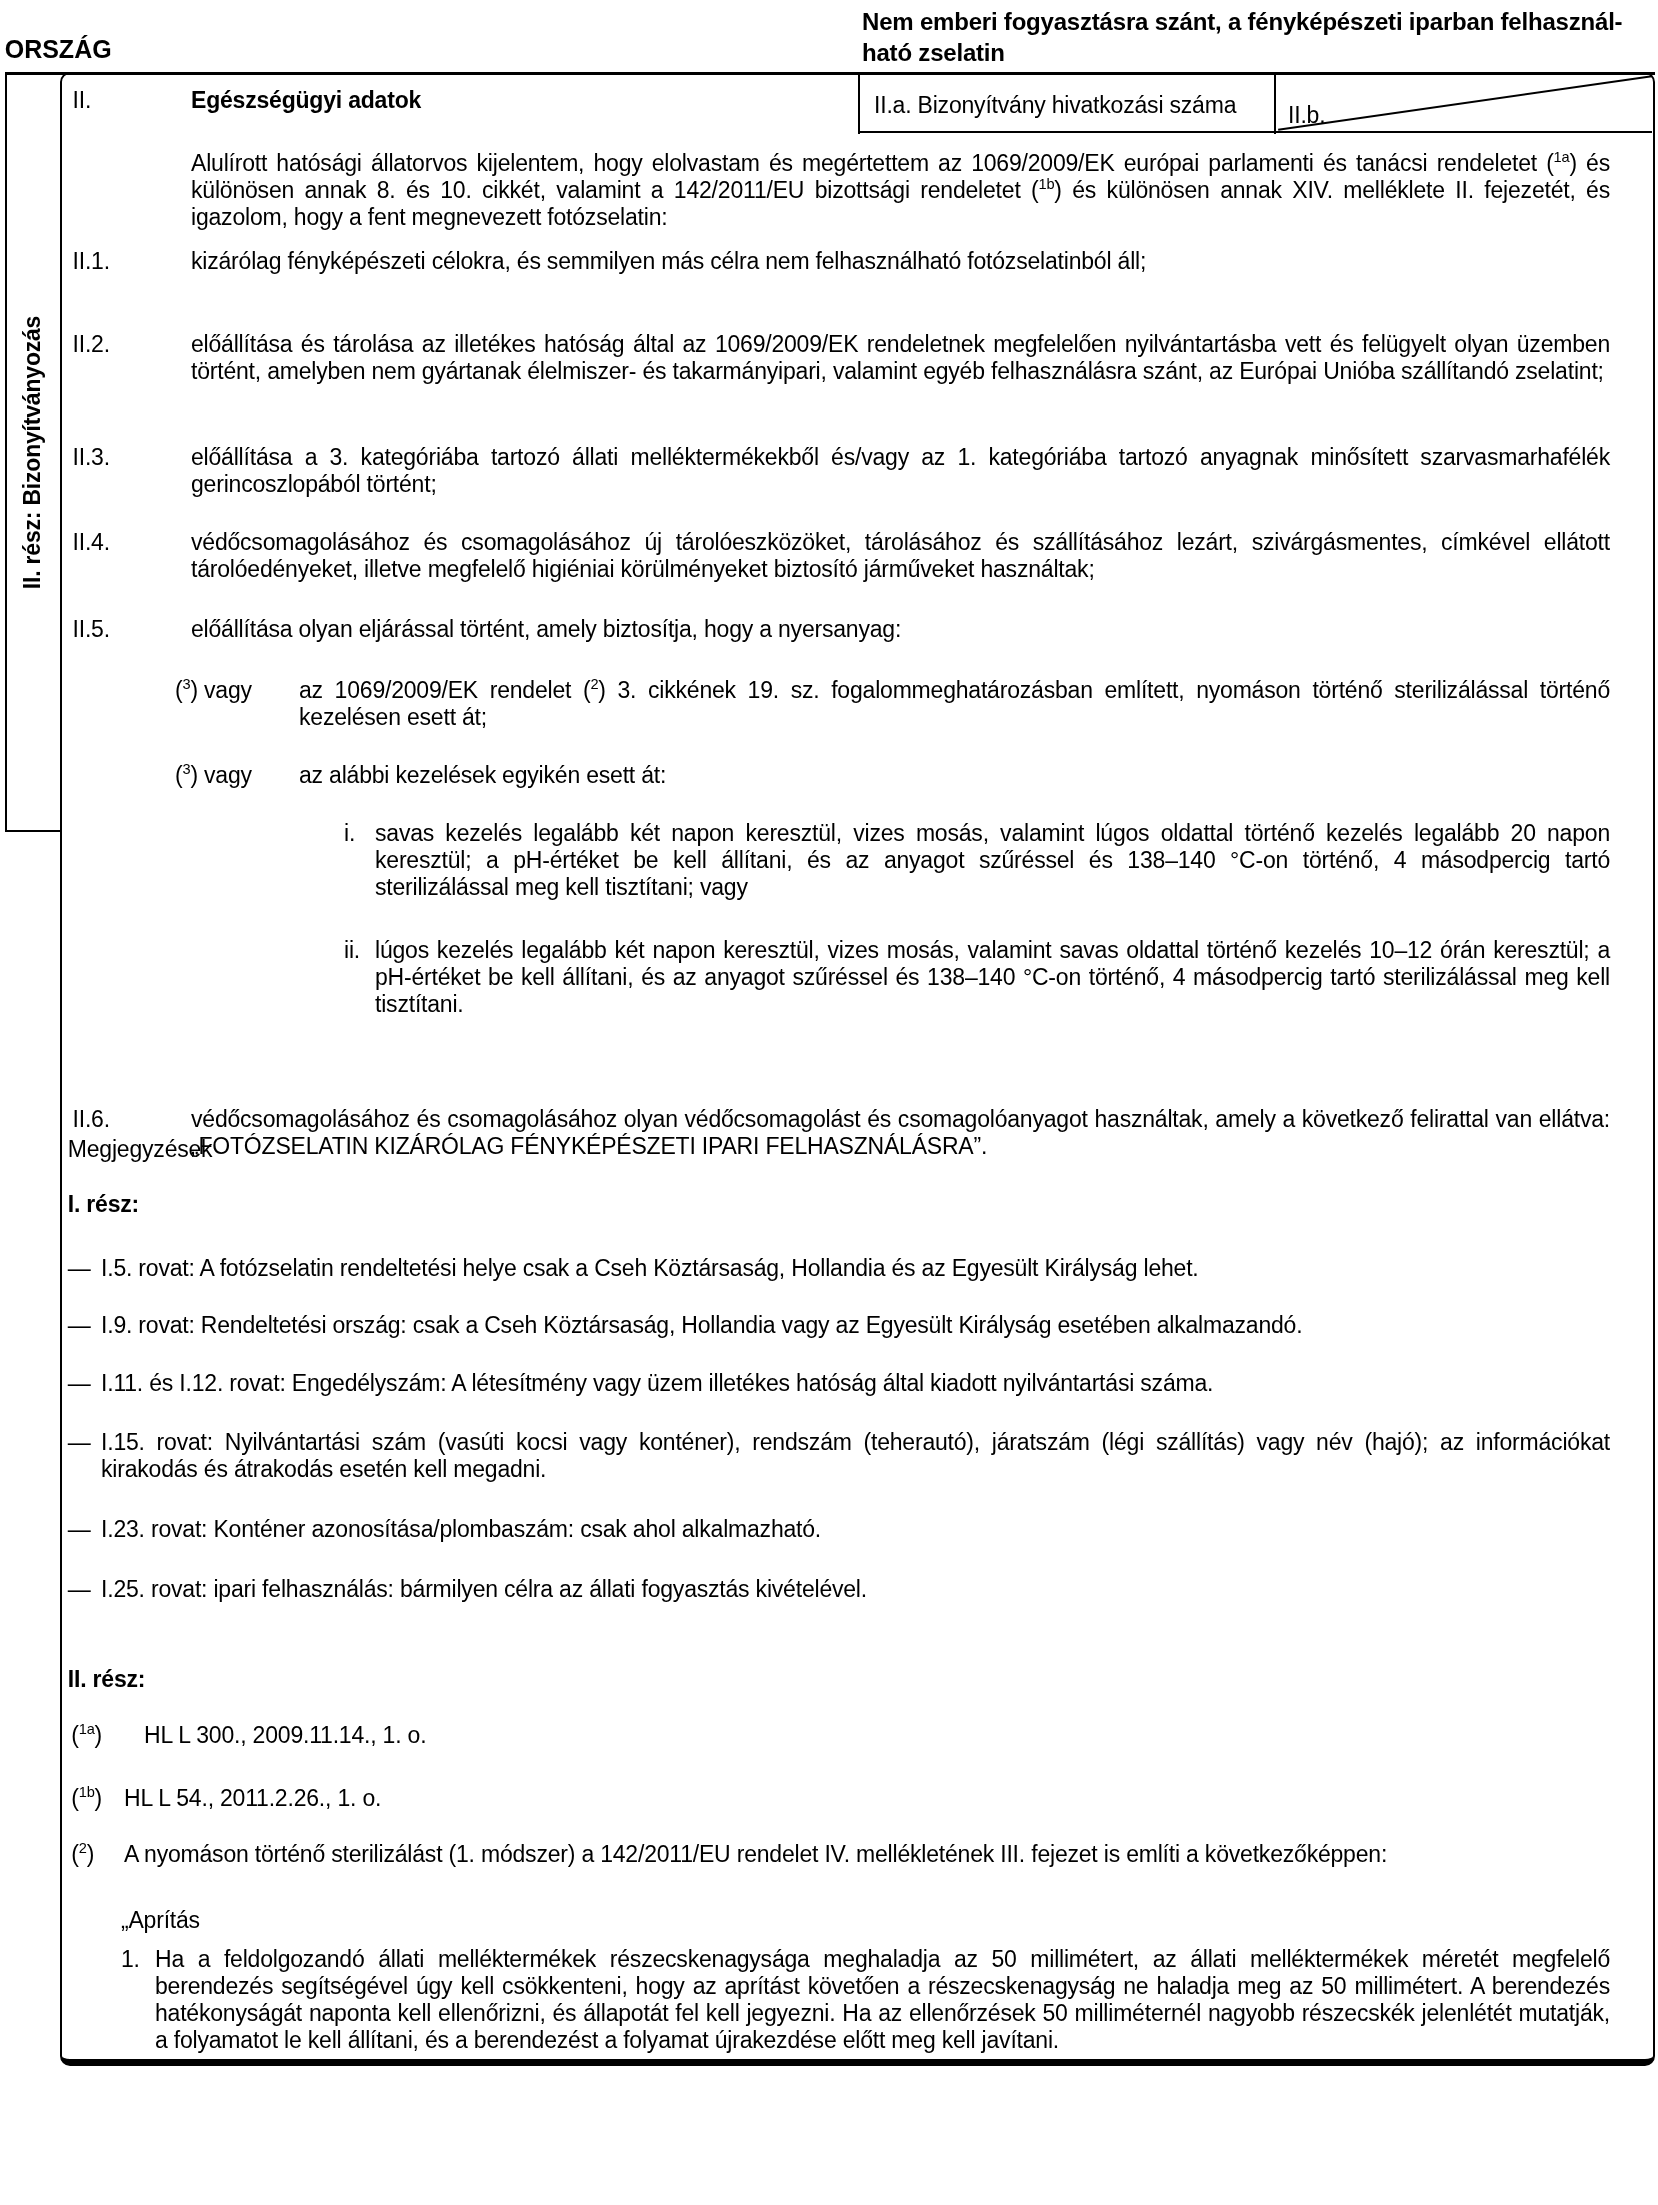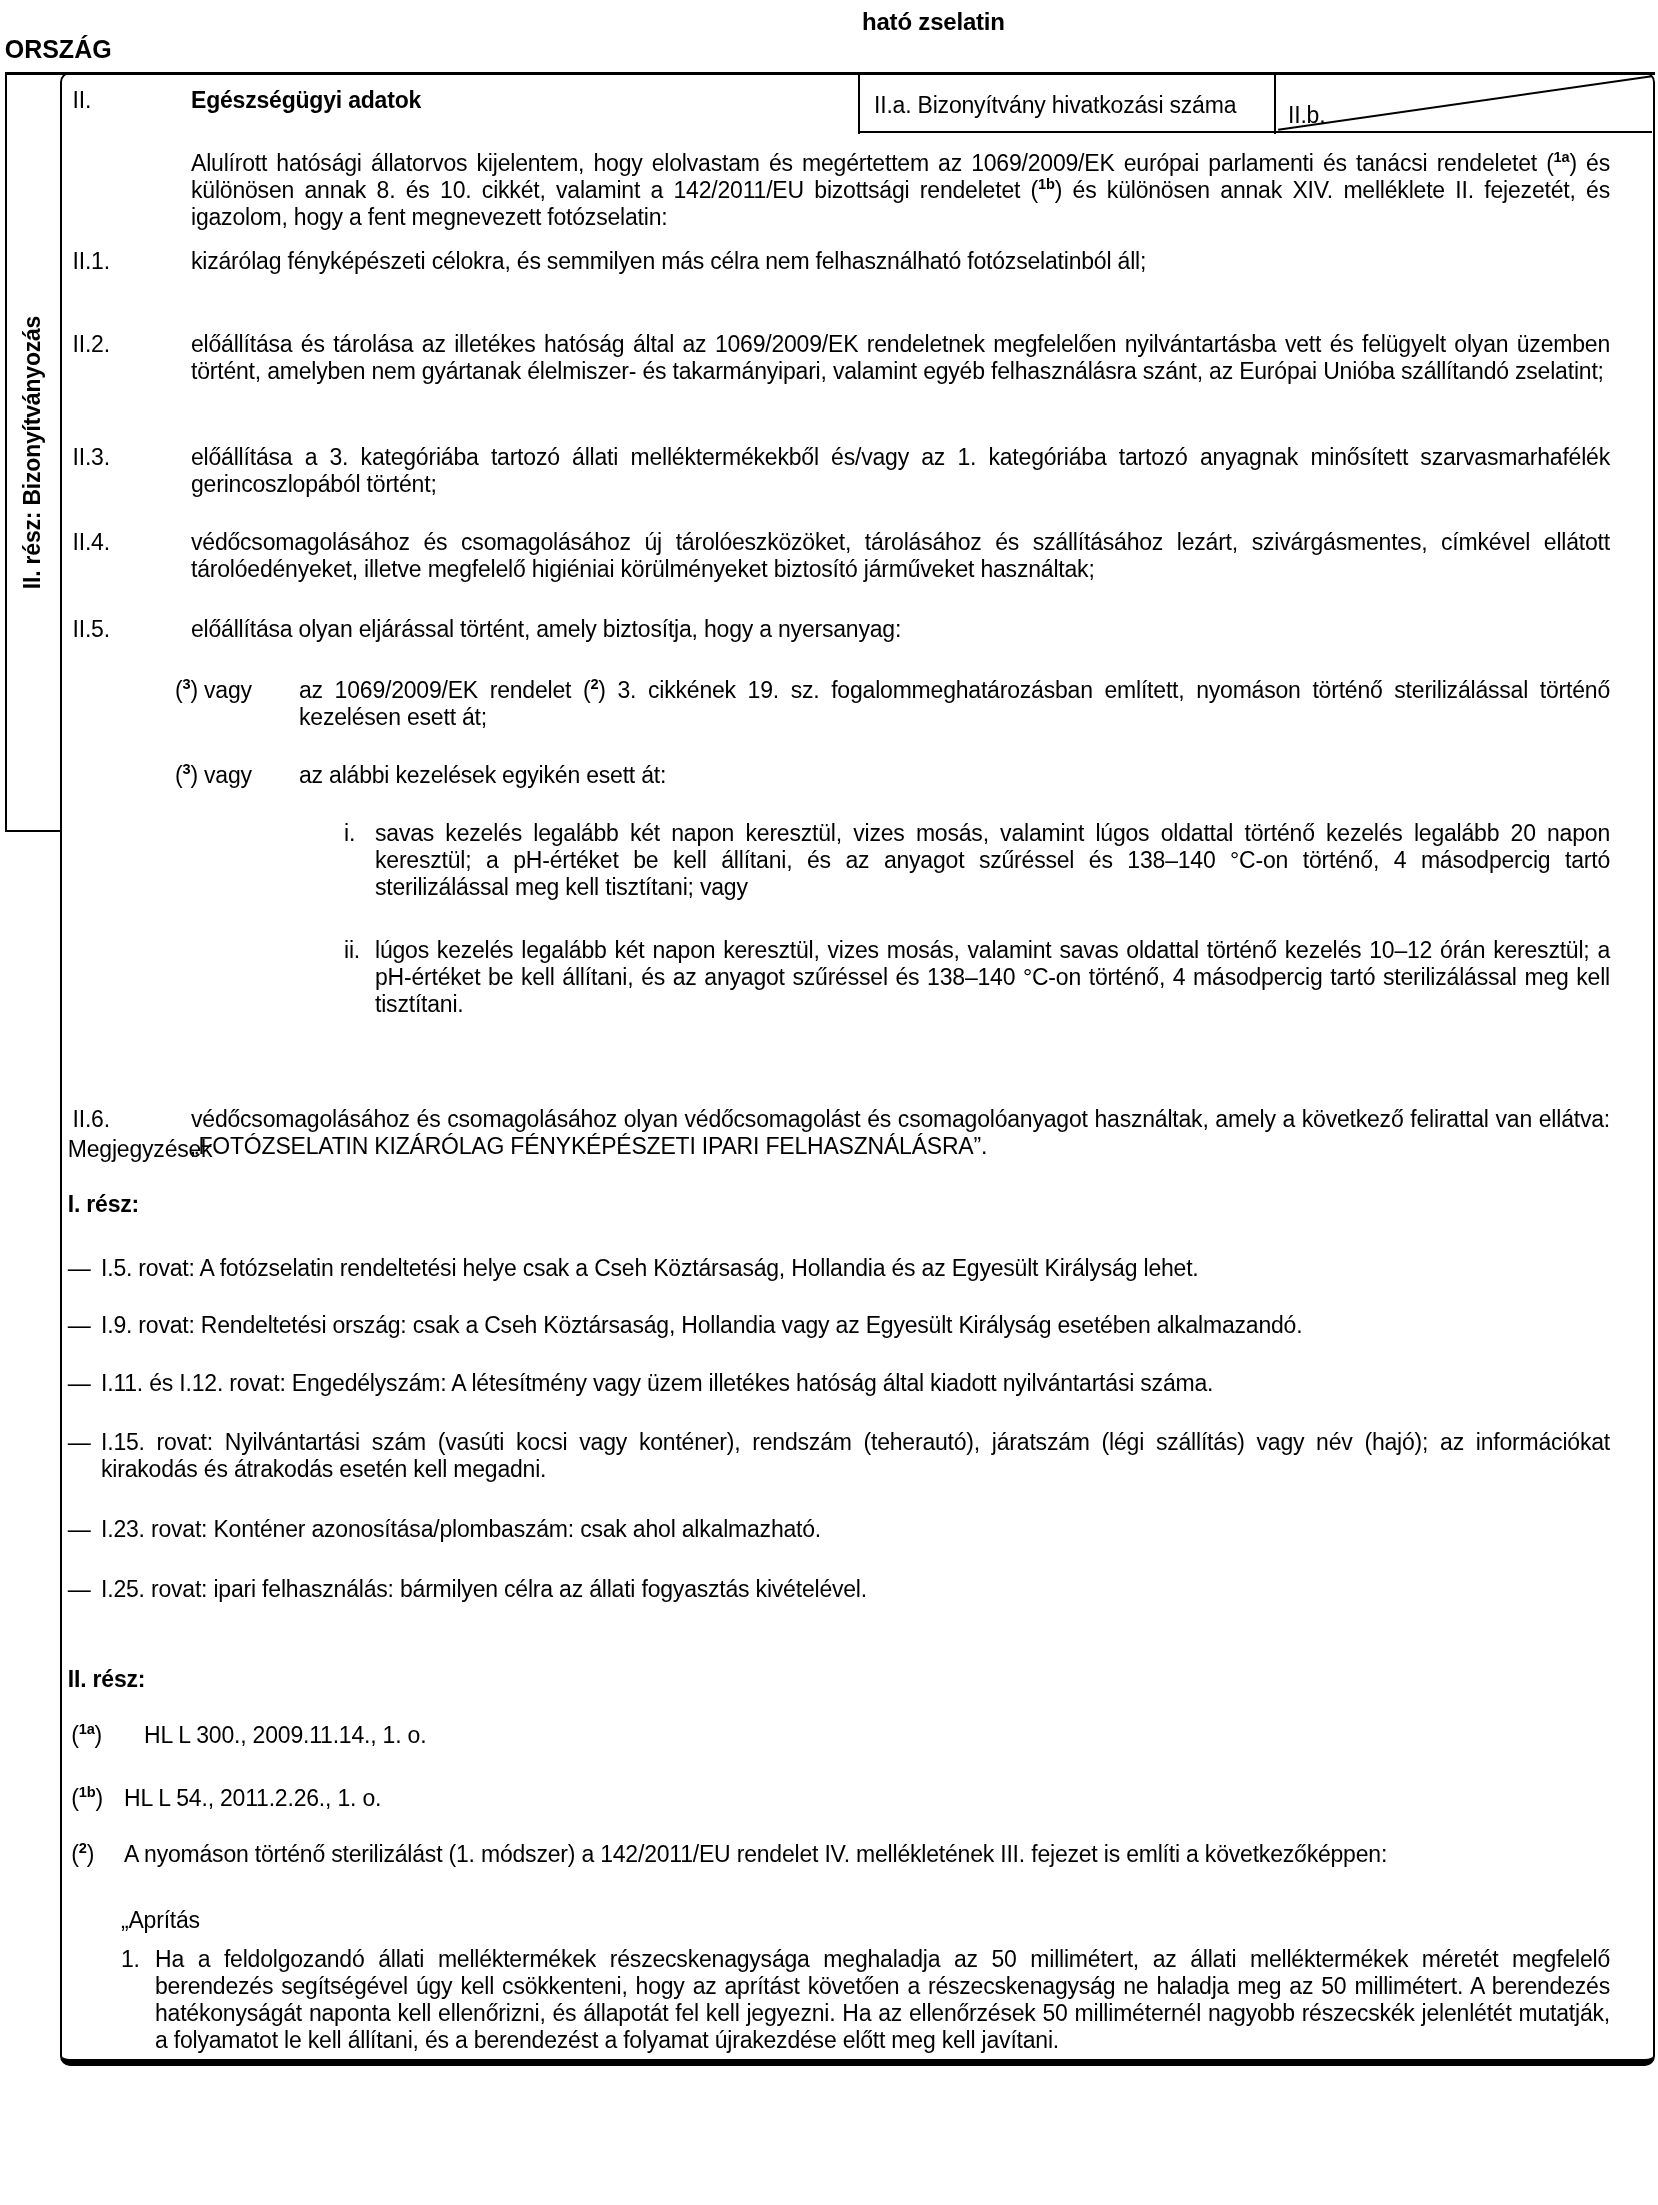--- a/index.html
+++ b/index.html
@@ -3,21 +3,21 @@
 <meta charset="utf-8">
 <style>
   html,body{margin:0;padding:0;background:#ffffff;}
   body{
     width:1659px;height:2205px;position:relative;
     font-family:"Liberation Sans",sans-serif;color:#000;
     font-size:23px;line-height:27px;letter-spacing:-0.2px;
   }
   .abs{position:absolute;}
   .bold{font-weight:bold;}
-  sup{font-size:14.6px;line-height:0;font-weight:bold;}
+  sup{font-size:14.6px;line-height:0;}
 
   
   .country{left:4.7px;top:36px;font-size:25px;font-weight:bold;letter-spacing:0;}
   .cert-title{left:862px;top:5.8px;width:796px;font-size:24px;line-height:31px;font-weight:bold;}
 
   
   .top-rule{left:4.7px;top:72px;width:1650px;height:2.9px;background:#000;}
 
   
   .sidebar{left:4.7px;top:72px;width:55px;height:760px;box-sizing:border-box;
@@ -83,20 +83,21 @@
   .b-f3{top:1767px;}
   .b-quote{top:1833px;}
   .b-p1{top:1872px;}
 </style>
 </head>
 <body>
 
 <div class="abs country">ORSZÁG</div>
 
 <div class="abs cert-title">
+  <div>Nem emberi fogyasztásra szánt, a fényképészeti iparban felhasznál-</div>
   <div>ható zselatin</div>
 </div>
 
 <div class="abs top-rule"></div>
 
 <div class="abs sidebar">
   <span class="sidebar-label">II. rész: Bizonyítványozás</span>
 </div>
 
 <div class="main-box">

